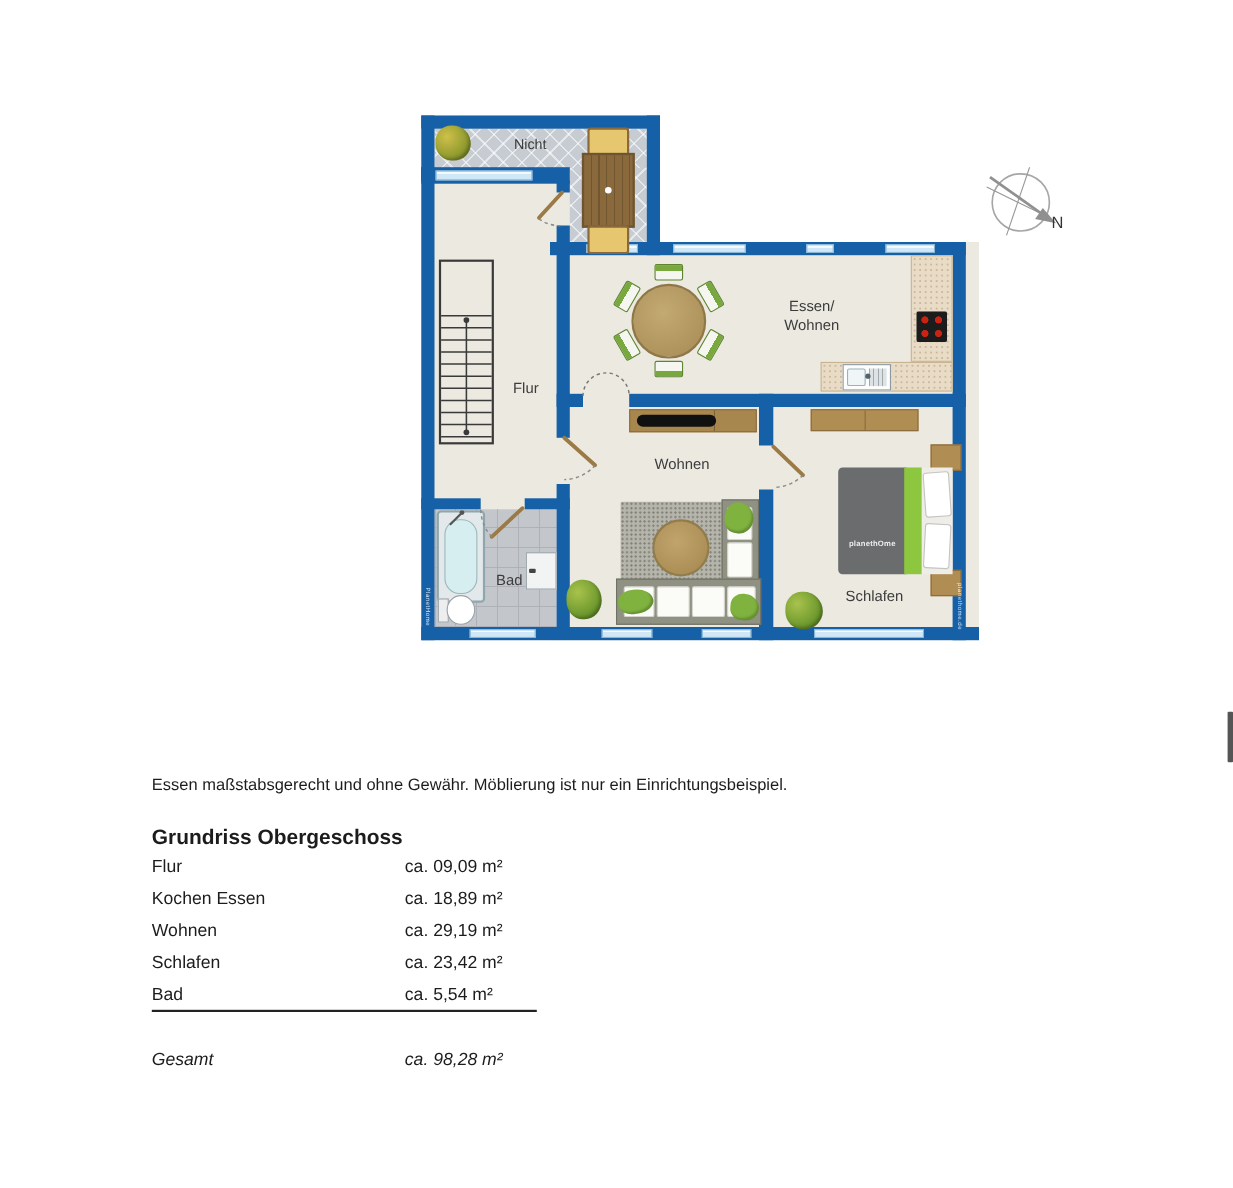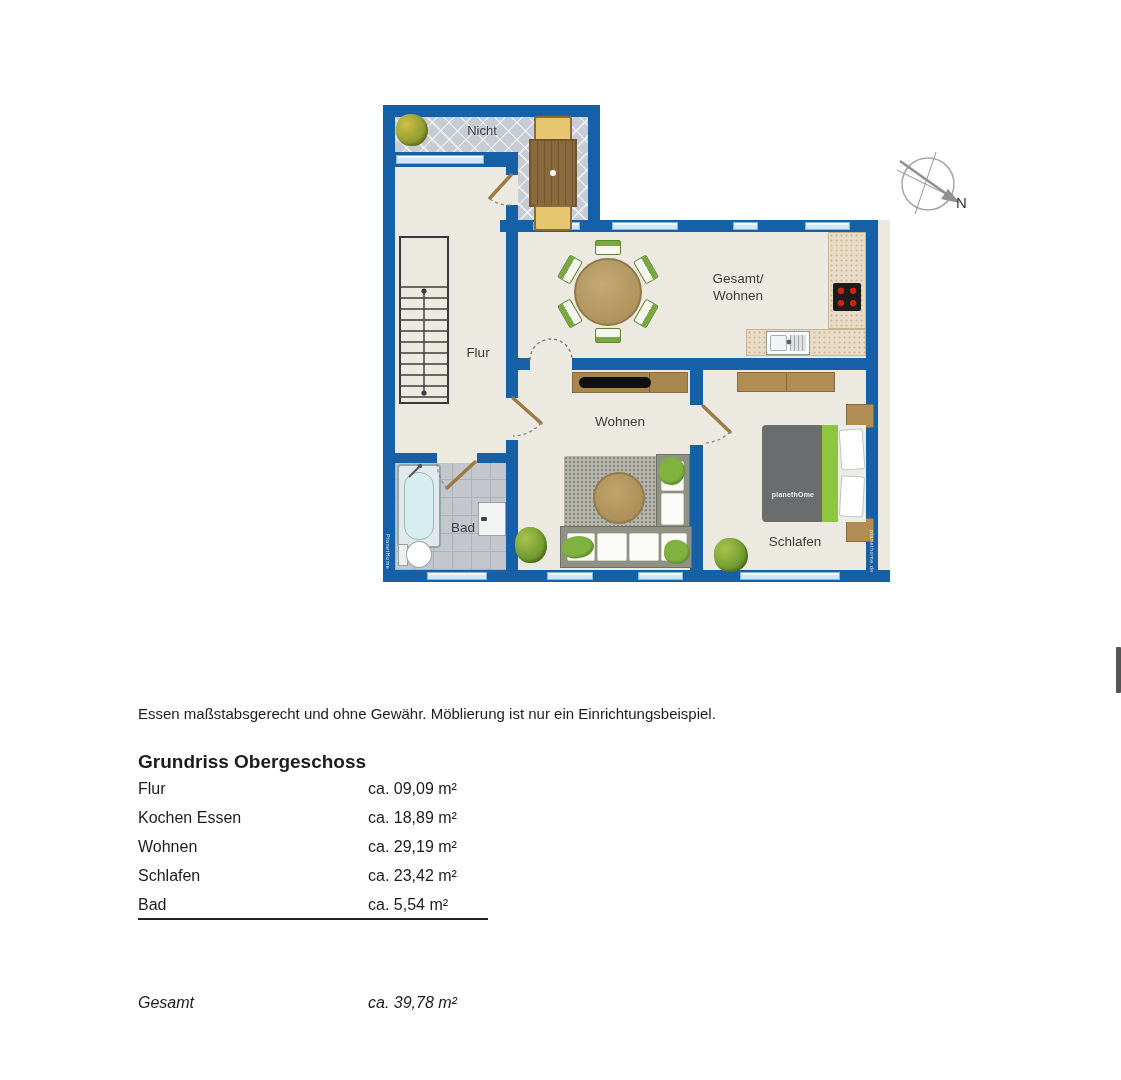--- a/index.html
+++ b/index.html
@@ -150,21 +150,21 @@
   </div>
   <div class="abs" style="left:398px;top:544px;width:10px;height:22px;background:#eeeeee;border:1px solid #99a3ab;box-sizing:border-box;"></div>
   <div class="abs" style="left:406px;top:541px;width:26px;height:27px;background:#ffffff;border:1px solid #99a3ab;border-radius:50%;box-sizing:border-box;"></div>
   <div class="abs" style="left:478px;top:502px;width:28px;height:34px;background:#f2f4f4;border:1px solid #98a2a8;box-sizing:border-box;">
     <div class="abs" style="left:2px;top:14px;width:6px;height:4px;background:#444;border-radius:1px;"></div>
   </div>
 
   <div class="rlabel" style="left:452px;top:122px;width:60px;font-size:13px;">Nicht</div>
   <div class="rlabel" style="left:448px;top:344px;width:60px;">Flur</div>
   <div class="rlabel" style="left:692px;top:270px;width:92px;">
-    <div>Gesamt/</div>
+    <div>Essen/</div>
     <div>Wohnen</div>
   </div>
   <div class="rlabel" style="left:578px;top:413px;width:84px;">Wohnen</div>
   <div class="rlabel" style="left:748px;top:533px;width:94px;">Schlafen</div>
   <div class="rlabel" style="left:440px;top:519px;width:46px;">Bad</div>
 
   <div class="wmv" style="left:385px;top:534px;height:40px;color:rgba(255,255,255,.85);">PlanetHome</div>
   <div class="wmv" style="left:869px;top:530px;height:44px;color:rgba(255,255,255,.8);">planethome.de</div>
 
   <svg width="1121" height="1080" viewBox="0 0 1121 1080" style="position:absolute;left:0;top:0;pointer-events:none;">
@@ -242,17 +242,17 @@
   </div>
   <div class="tbl-row" style="top:867px;">
     <span class="tbl-room">Schlafen</span>
     <span class="tbl-area">ca. 23,42 m²</span>
   </div>
   <div class="tbl-row" style="top:896px;">
     <span class="tbl-room">Bad</span>
     <span class="tbl-area">ca. 5,54 m²</span>
   </div>
   <div class="abs" style="left:138px;top:918px;width:350px;height:0;border-bottom:2px solid #222;"></div>
-  <div class="tbl-row" style="top:994px;font-style:italic;">
+  <div class="tbl-row" style="top:955px;font-style:italic;">
     <span class="tbl-room">Gesamt</span>
-    <span class="tbl-area">ca. 39,78 m²</span>
+    <span class="tbl-area">ca. 98,28 m²</span>
   </div>
 </div>
 
 </body></html>

